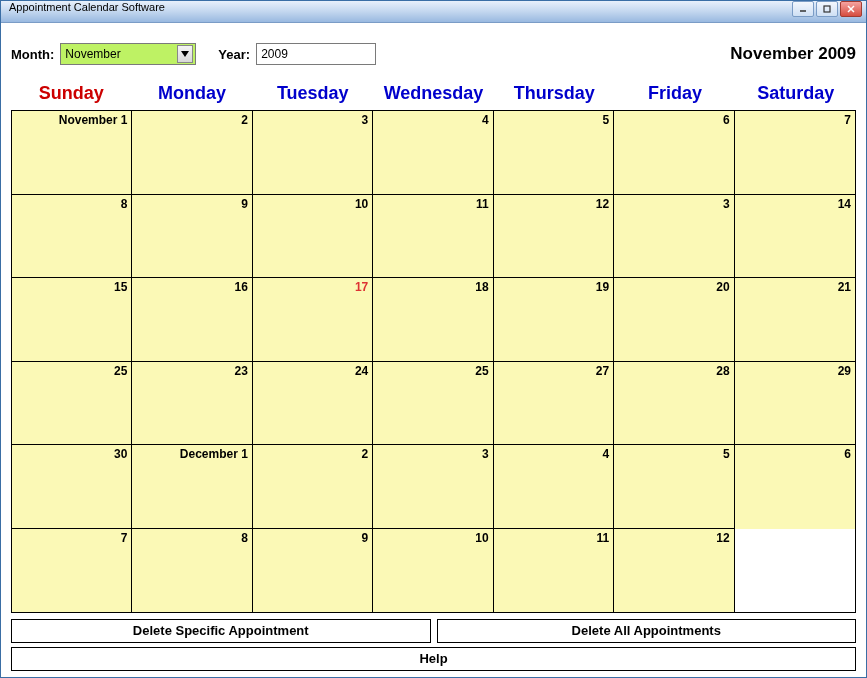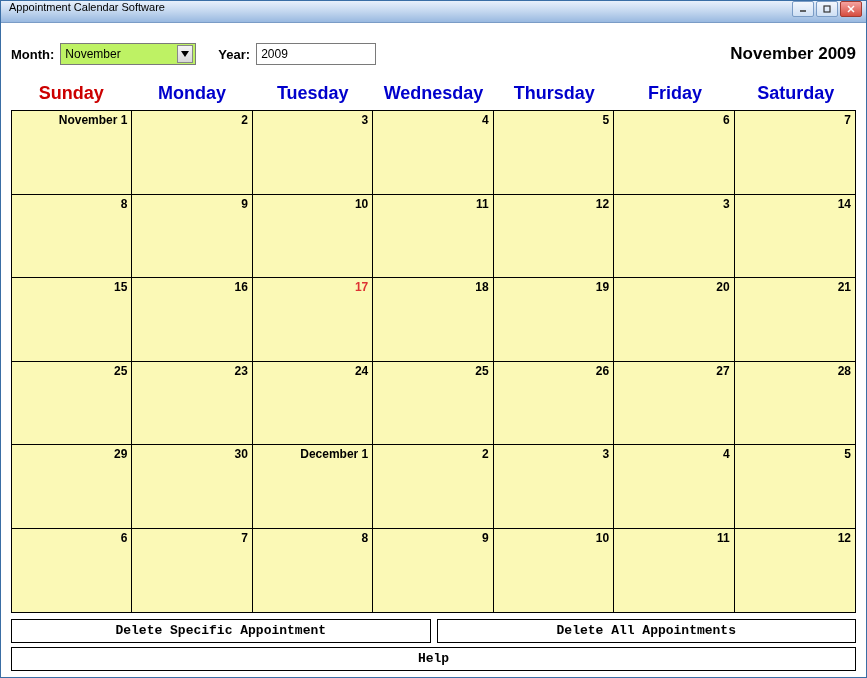--- a/index.html
+++ b/index.html
@@ -140,21 +140,20 @@
     font-size: 12px;
     font-weight: bold;
     color: #000;
   }
   .cell.today .date-label { color: #d33; }
 
   .button-row {
     display: flex;
     gap: 6px;
     margin-top: 6px;
-    font-family: Liberation Mono, monospace;
   }
   .btn {
     flex: 1;
     height: 24px;
     border: 1px solid #000;
     background: #fff;
     font-size: 13px;
     font-weight: bold;
     text-align: center;
     line-height: 22px;
@@ -286,23 +285,20 @@
         <div class="cell">
           <span class="date-label">23</span>
         </div>
         <div class="cell">
           <span class="date-label">24</span>
         </div>
         <div class="cell">
           <span class="date-label">25</span>
         </div>
         <div class="cell">
-          <span class="date-label">26</span>
-        </div>
-        <div class="cell">
           <span class="date-label">27</span>
         </div>
         <div class="cell">
           <span class="date-label">28</span>
         </div>
         <div class="cell">
           <span class="date-label">29</span>
         </div>
         <div class="cell">
           <span class="date-label">30</span>

